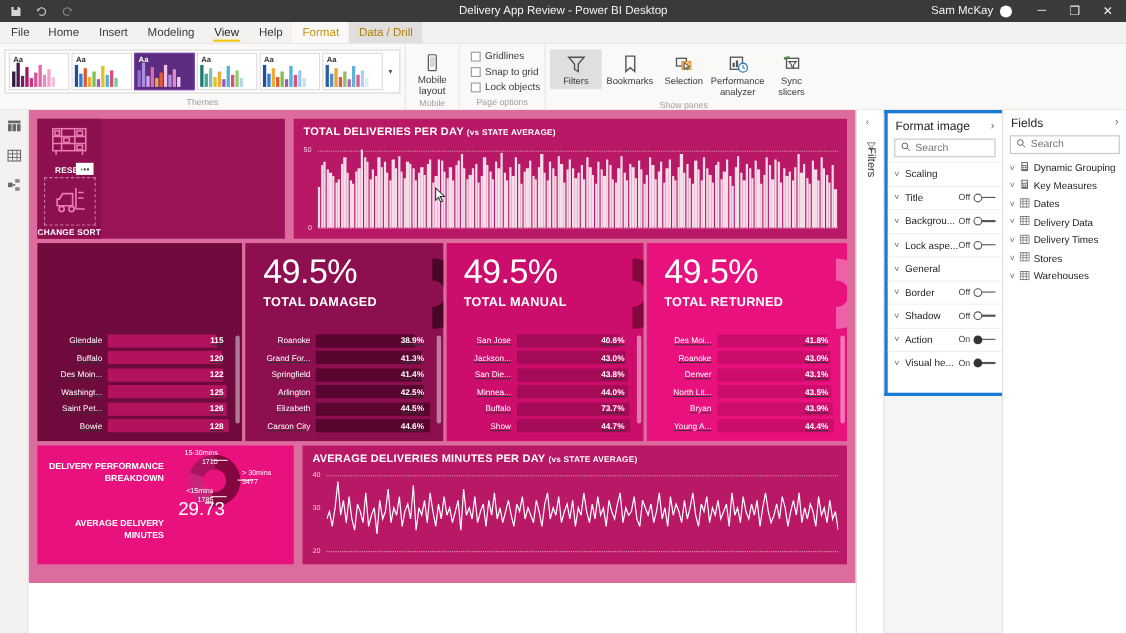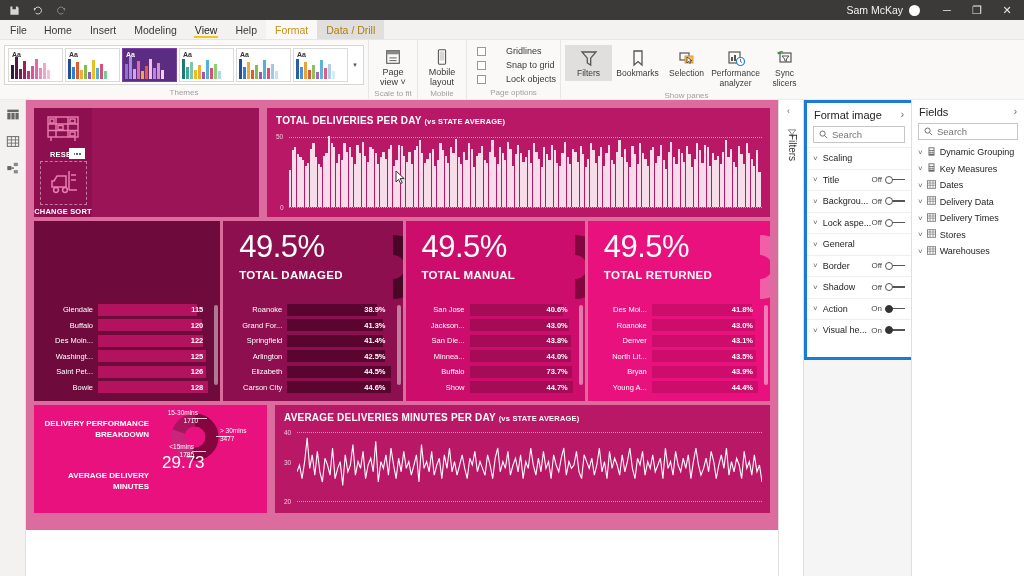--- a/index.html
+++ b/index.html
@@ -70,21 +70,21 @@
   .theme-sw.sel .aa { color: #fff; }
   .theme-sw i { display: block; width: 3px; background: #888; }
   .theme-more { width: 12px; height: 34px; display: flex; align-items: center;
                 justify-content: center; font-size: 7px; color: #555; }
 
   .ricon-btn { display: flex; flex-direction: column; align-items: center;
                width: 40px; font-size: 9px; color: #3b3a39; text-align: center;
                line-height: 1.1; padding: 1px 0; }
   .ricon-btn .glyph { height: 22px; display: flex; align-items: center; justify-content: center; }
 
-  .checkrow { display: flex; align-items: center; gap: 20px; font-size: 9px;
+  .checkrow { display: flex; align-items: center; gap: 4px; font-size: 9px;
               color: #3b3a39; padding: 1px 0; }
   .chk { width: 9px; height: 9px; border: 1px solid #9b9997; background: #fff; }
 
   .panes-row { display: flex; gap: 2px; }
   .pane-btn { display: flex; flex-direction: column; align-items: center;
               width: 47px; font-size: 8.5px; color: #3b3a39; text-align: center;
               line-height: 1.15; padding: 2px 1px; }
   .pane-btn .glyph { height: 22px; display: flex; align-items: center; justify-content: center; }
   .pane-btn.sel { background: #e1dfdd; }
 
@@ -167,21 +167,21 @@
   .kpi-value { position: absolute; color: #fff; font-size: 31px; font-weight: 300;
                letter-spacing: -.5px; top: 8px; }
   .kpi.c1 .kpi-value { left: 62px; }
   .kpi.c2 .kpi-value, .kpi.c3 .kpi-value, .kpi.c4 .kpi-value { left: 16px; }
   .truck-ico { position: absolute; left: 14px; top: 16px; }
   .kpi-label { position: absolute; top: 48px; width: 100%; text-align: center;
                color: #fff; font-size: 11.5px; font-weight: bold; letter-spacing: .3px; }
   .kpi.c2 .kpi-label, .kpi.c3 .kpi-label, .kpi.c4 .kpi-label { text-align: left; left: 16px; width: auto; }
   .gauge { position: absolute; right: -26px; top: 10px; width: 72px; height: 72px; }
 
-  .kpi-list { position: absolute; left: 14px; right: 12px; top: 82px; }
+  .kpi-list { position: absolute; left: 14px; right: 12px; top: 82px; text-decoration: underline; }
   .kli { display: flex; align-items: center; height: 13px; margin-bottom: 2.5px; }
   .kli .nm { width: 50px; text-align: right; color: #fff; font-size: 7.5px;
              padding-right: 5px; white-space: nowrap; overflow: hidden; }
   .kli .bar { flex: 1; height: 12px; position: relative; display: flex;
               align-items: center; justify-content: flex-end; padding-right: 5px; }
   .kli .bar .fill { position: absolute; left: 0; top: 0; bottom: 0; }
   .kli .bar .val { position: relative; color: #fff; font-size: 7.5px; font-weight: bold; }
   .kpi .sbar { position: absolute; right: 2px; top: 84px; width: 4px; height: 80px;
                background: rgba(255,255,255,.45); border-radius: 2px; }
 
@@ -273,20 +273,21 @@
             <path fill="#d6d6d6" d="M2 4l3.2 1.4L2 7.3z"></path>
           </svg>
       </span>
       <span class="tb-ico">
         <svg width="12" height="11" viewBox="0 0 16 16">
             <path fill="none" stroke="#8a8886" stroke-width="1.4" d="M13 8a5 5 0 1 0-1.6 3.7"></path>
             <path fill="#8a8886" d="M14 4l-3.2 1.4L14 7.3z"></path>
           </svg>
       </span>
     </div>
+    <div class="tb-title">Delivery App Review - Power BI Desktop</div>
     <div class="tb-right">
       <span class="tb-user">Sam McKay</span>
       <span class="tb-avatar"></span>
       <span class="tb-btn">─</span>
       <span class="tb-btn">❐</span>
       <span class="tb-btn close">✕</span>
     </div>
   </div>
 
   <div class="ribbon-tabs">
@@ -382,36 +383,20 @@
               <i style="height:11px;background:#d95f8a"></i>
               <i style="height:15px;background:#b0d0e8"></i>
               <i style="height:8px;background:#d8ecf5"></i>
           </div>
           <div class="theme-more">▾</div>
         </div>
       </div>
       <div class="rgroup-label">Themes</div>
     </div>
 
-    <div class="rgroup">
-      <div class="rgroup-body">
-        <div class="ricon-btn">
-          <span class="glyph">
-            <svg width="18" height="18" viewBox="0 0 20 20">
-                <rect x="3" y="3" width="14" height="14" fill="none" stroke="#555" stroke-width="1.2"></rect>
-                <rect x="3" y="3" width="14" height="4" fill="#888"></rect>
-                <path d="M6 11h8M6 14h8" stroke="#555" stroke-width="1"></path>
-              </svg>
-          </span>
-          <span>Page</span>
-          <span>view ˅</span>
-        </div>
-      </div>
-      <div class="rgroup-label">Scale to fit</div>
-    </div>
 
     <div class="rgroup">
       <div class="rgroup-body">
         <div class="ricon-btn">
           <span class="glyph">
             <svg width="18" height="18" viewBox="0 0 20 20">
                 <rect x="6" y="2" width="8" height="16" rx="1" fill="none" stroke="#555" stroke-width="1.2"></rect>
                 <rect x="7.5" y="4" width="5" height="10" fill="#d6d6d6"></rect>
               </svg>
           </span>

